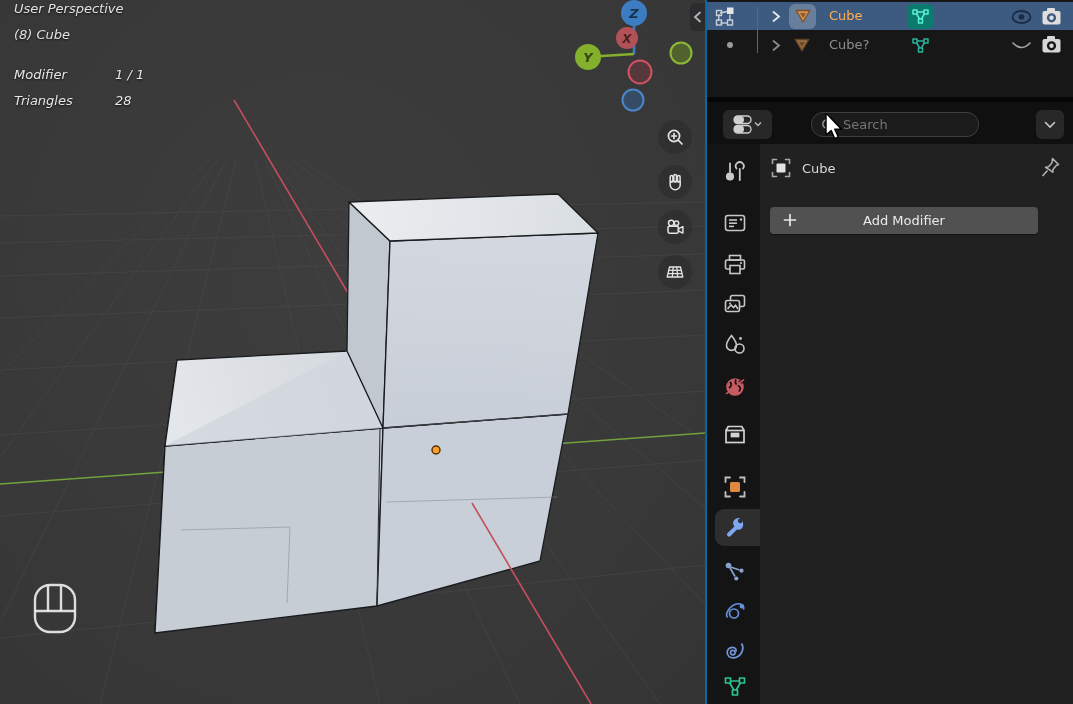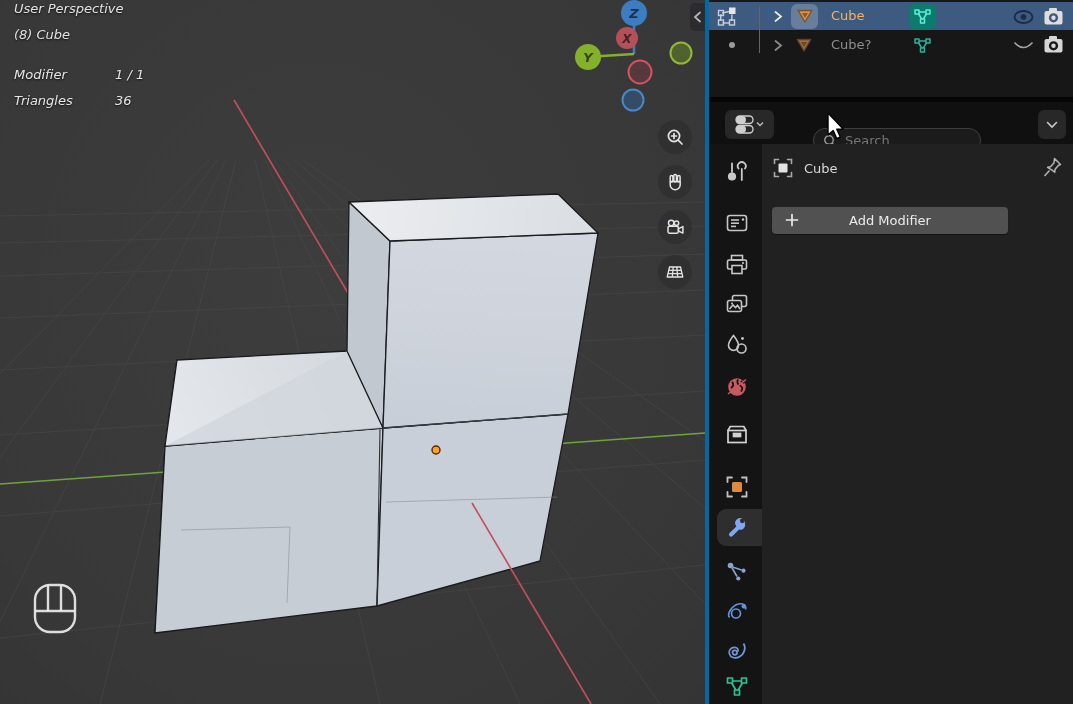--- a/index.html
+++ b/index.html
@@ -15,47 +15,47 @@
   .vp-stats{position:absolute;left:14px;top:62px;color:#e6e6e6;font-size:13px;
             text-shadow:0 1px 2px rgba(0,0,0,.75);}
   .vp-stats .srow{display:flex;height:26px;line-height:26px;}
   .vp-stats .slabel{width:101px;}
   .navbtn{position:absolute;left:658px;width:34px;height:34px;border-radius:50%;
           background:rgba(44,44,45,.62);display:flex;align-items:center;justify-content:center;}
   .collapse-tab{position:absolute;left:690px;top:3px;width:15px;height:28px;background:#2c2c2e;
                 border-radius:5px 0 0 5px;display:flex;align-items:center;justify-content:center;}
   
   .sidebar{position:absolute;left:705px;top:0;width:368px;height:704px;background:#84cc16;
-           border-left:4px solid #0369a1;box-sizing:border-box;}
+           border-left:2px solid #0369a1;box-sizing:border-box;}
   .outliner{position:absolute;left:0;top:0;width:368px;height:97px;background:#171717;}
   .orow{position:absolute;left:0;width:368px;}
   .row-sel{background:#3d5a81;}
   .olabel{position:absolute;left:122px;top:0;font-size:13px;line-height:28px;}
   .indent-line{position:absolute;left:50px;top:6px;width:1px;height:47px;background:#646464;}
   .tri-box{position:absolute;left:82px;top:2px;width:27px;height:25px;border-radius:6px;
            background:rgba(255,255,255,.22);display:flex;align-items:center;justify-content:center;}
   .teal-box{position:absolute;left:200px;top:2px;width:27px;height:25px;border-radius:6px;
             background:#0d7a6e;display:flex;align-items:center;justify-content:center;}
   .divider{position:absolute;left:0;top:97px;width:368px;height:5px;background:#060606;}
   .props-header{position:absolute;left:0;top:102px;width:368px;height:42px;background:#101010;}
   .mini-btn{position:absolute;background:#282828;border-radius:6px;display:flex;
             align-items:center;justify-content:center;}
   .search-box{position:absolute;left:104px;top:10px;width:168px;height:25px;background:#1b1b1b;
               border:1px solid #3e3e3e;border-radius:12px;box-sizing:border-box;
-              display:flex;align-items:center;margin-top:16px;}
+              display:flex;align-items:center;}
   .search-box input{background:transparent;border:none;outline:none;color:#bdbdbd;
                     font-size:13px;width:120px;font-family:inherit;}
   .search-box input::placeholder{color:#757575;}
   .props-body{position:absolute;left:0;top:144px;width:368px;height:560px;background:#212121;}
   .tab-rail{position:absolute;left:0;top:0;width:53px;height:560px;background:#141414;}
   .tab{position:absolute;left:15px;width:26px;height:26px;}
   .tab-hl{position:absolute;left:8px;top:365px;width:45px;height:37px;background:#2e2e2e;
           border-radius:9px 0 0 9px;}
   .breadcrumb-label{position:absolute;left:95px;top:14px;color:#d8d8d8;font-size:13px;line-height:22px;}
-  .add-mod{position:absolute;left:63px;top:63px;width:236px;height:27px;background:#515151;
+  .add-mod{position:absolute;left:63px;top:63px;width:268px;height:27px;background:#515151;
            border-radius:4px;color:#ebebeb;font-size:13px;display:flex;align-items:center;
            justify-content:center;box-shadow:0 1px 1px rgba(0,0,0,.4);}
   .add-mod .plus{position:absolute;left:12px;top:5px;}
   .cursor{position:absolute;left:118px;top:113px;z-index:50;}
   svg{display:block;}
 </style>
 </head>
 <body>
 
 <div class="root">
@@ -128,21 +128,21 @@
       <div>User Perspective</div>
       <div>(8) Cube</div>
     </div>
     <div class="vp-stats">
       <div class="srow">
           <span class="slabel">Modifier</span>
           <span>1 / 1</span>
         </div>
       <div class="srow">
           <span class="slabel">Triangles</span>
-          <span>36</span>
+          <span>28</span>
         </div>
     </div>
 
     <svg style="position:absolute;left:552px;top:0;" width="150" height="118" viewBox="0 0 150 118">
       <line x1="82" y1="54" x2="82" y2="20" stroke="#3c7cc1" stroke-width="2.6"></line>
       <line x1="42" y1="56.5" x2="82" y2="54" stroke="#84b02c" stroke-width="2.6"></line>
       <circle cx="75" cy="38" r="11" fill="#b25258"></circle>
       <text x="75" y="42.5" font-size="12" font-weight="bold" text-anchor="middle" fill="rgba(0,0,0,.6)">X</text>
       <circle cx="82" cy="13" r="13" fill="#3c7cc1"></circle>
       <text x="82" y="18" font-size="13" font-weight="bold" text-anchor="middle" fill="rgba(0,0,0,.6)">Z</text>

